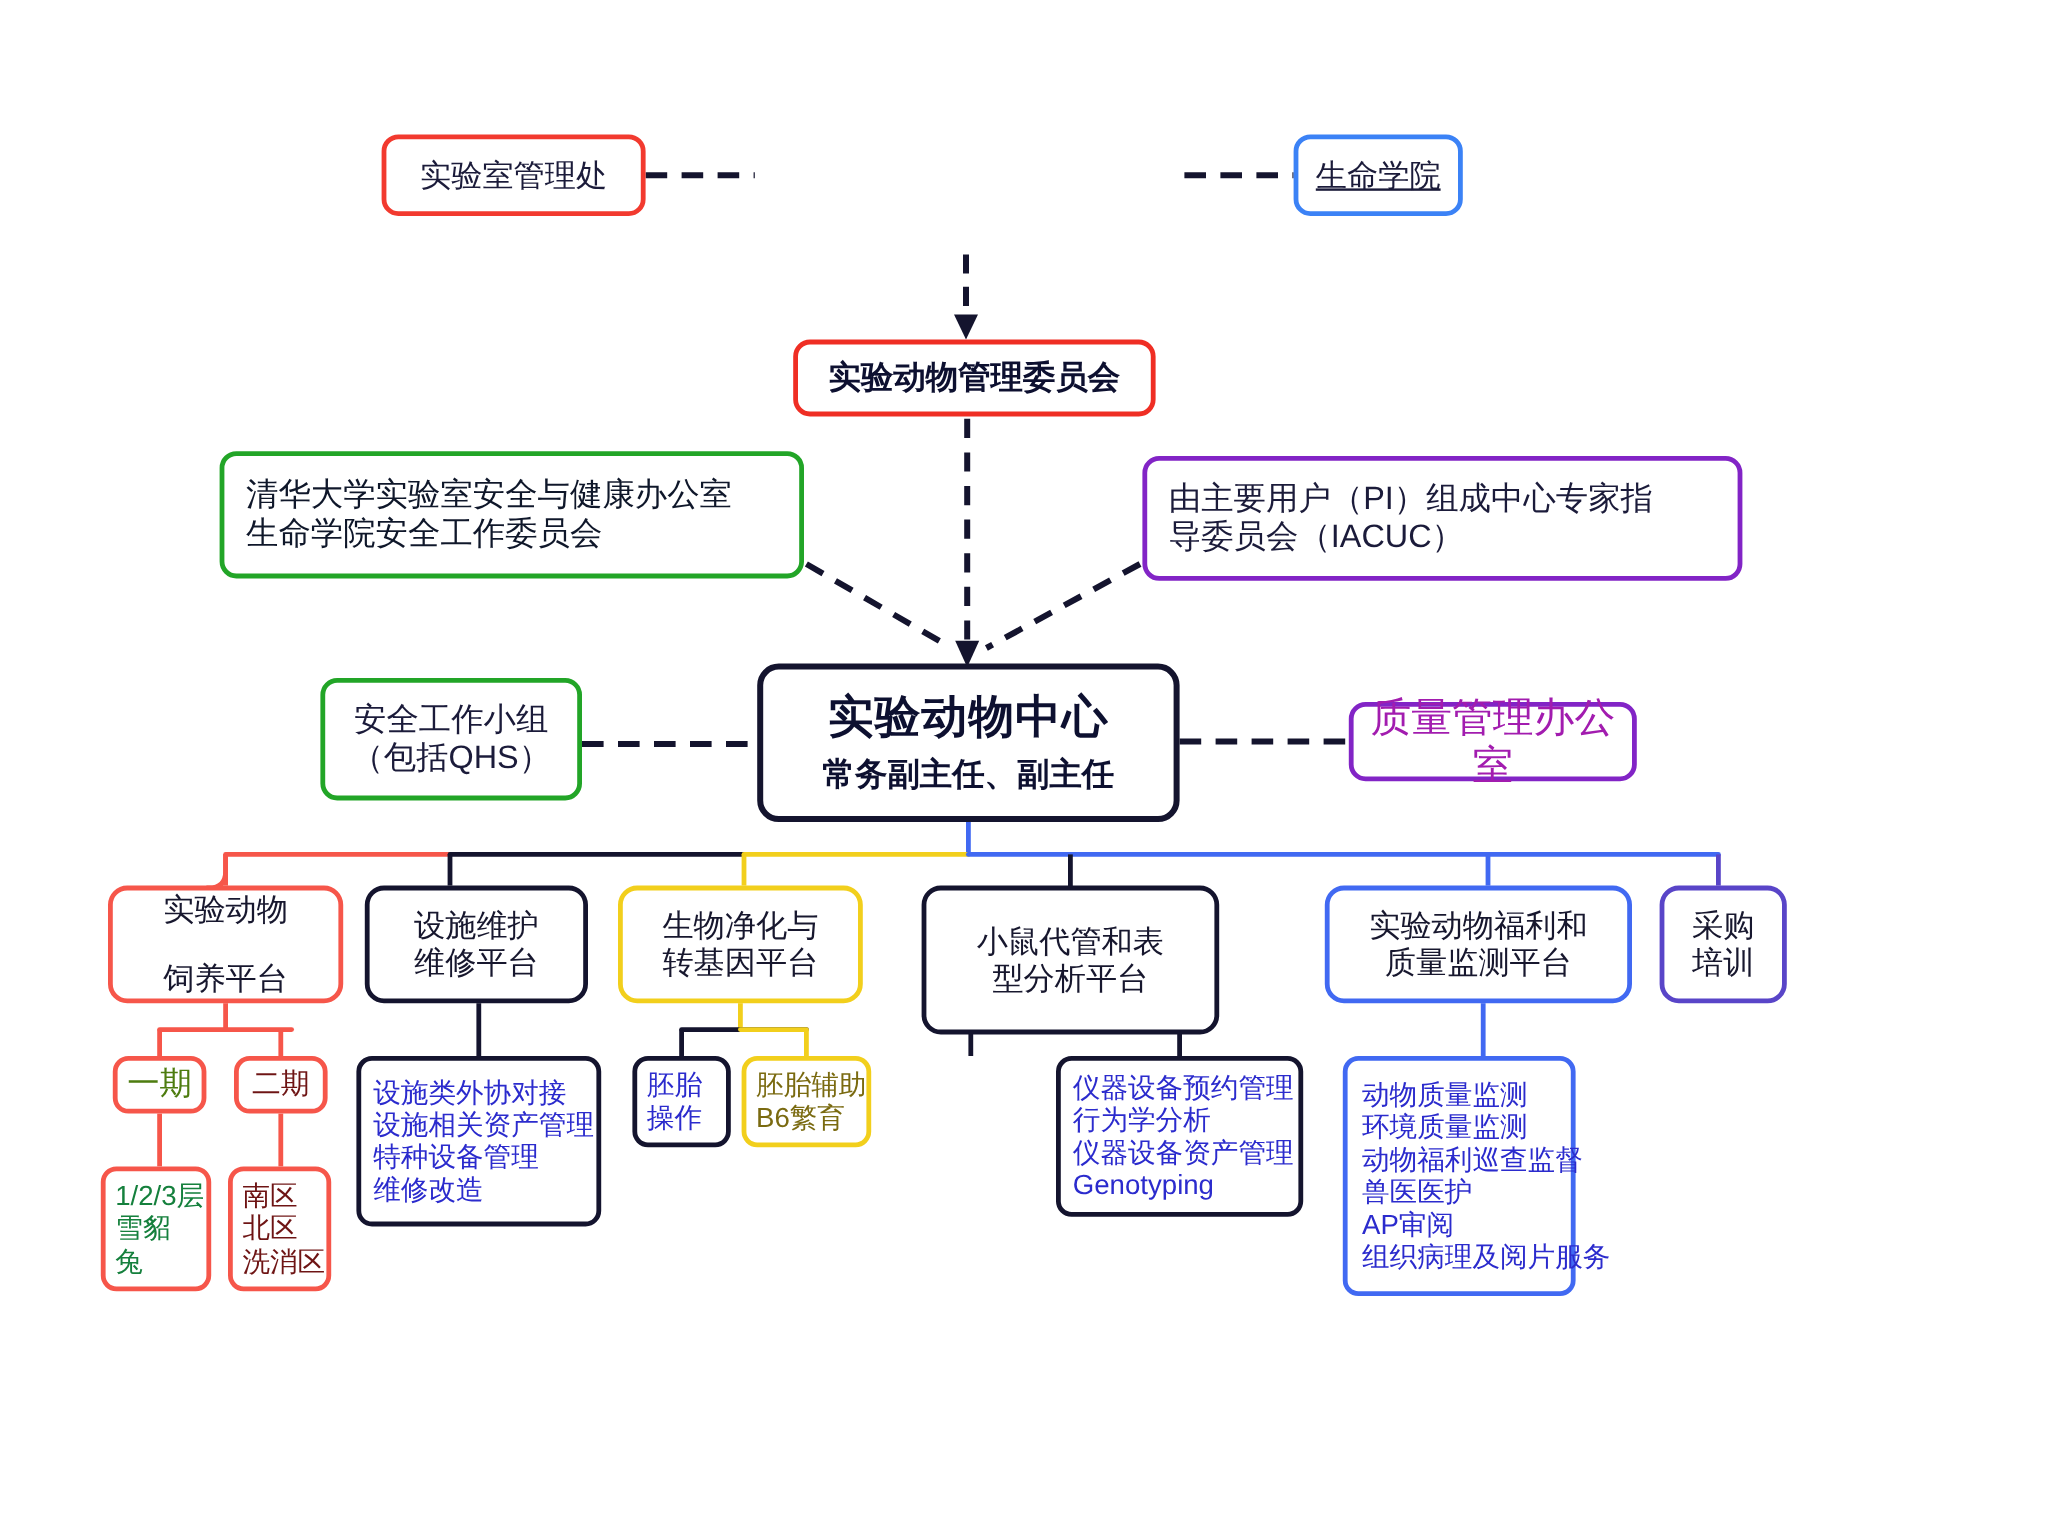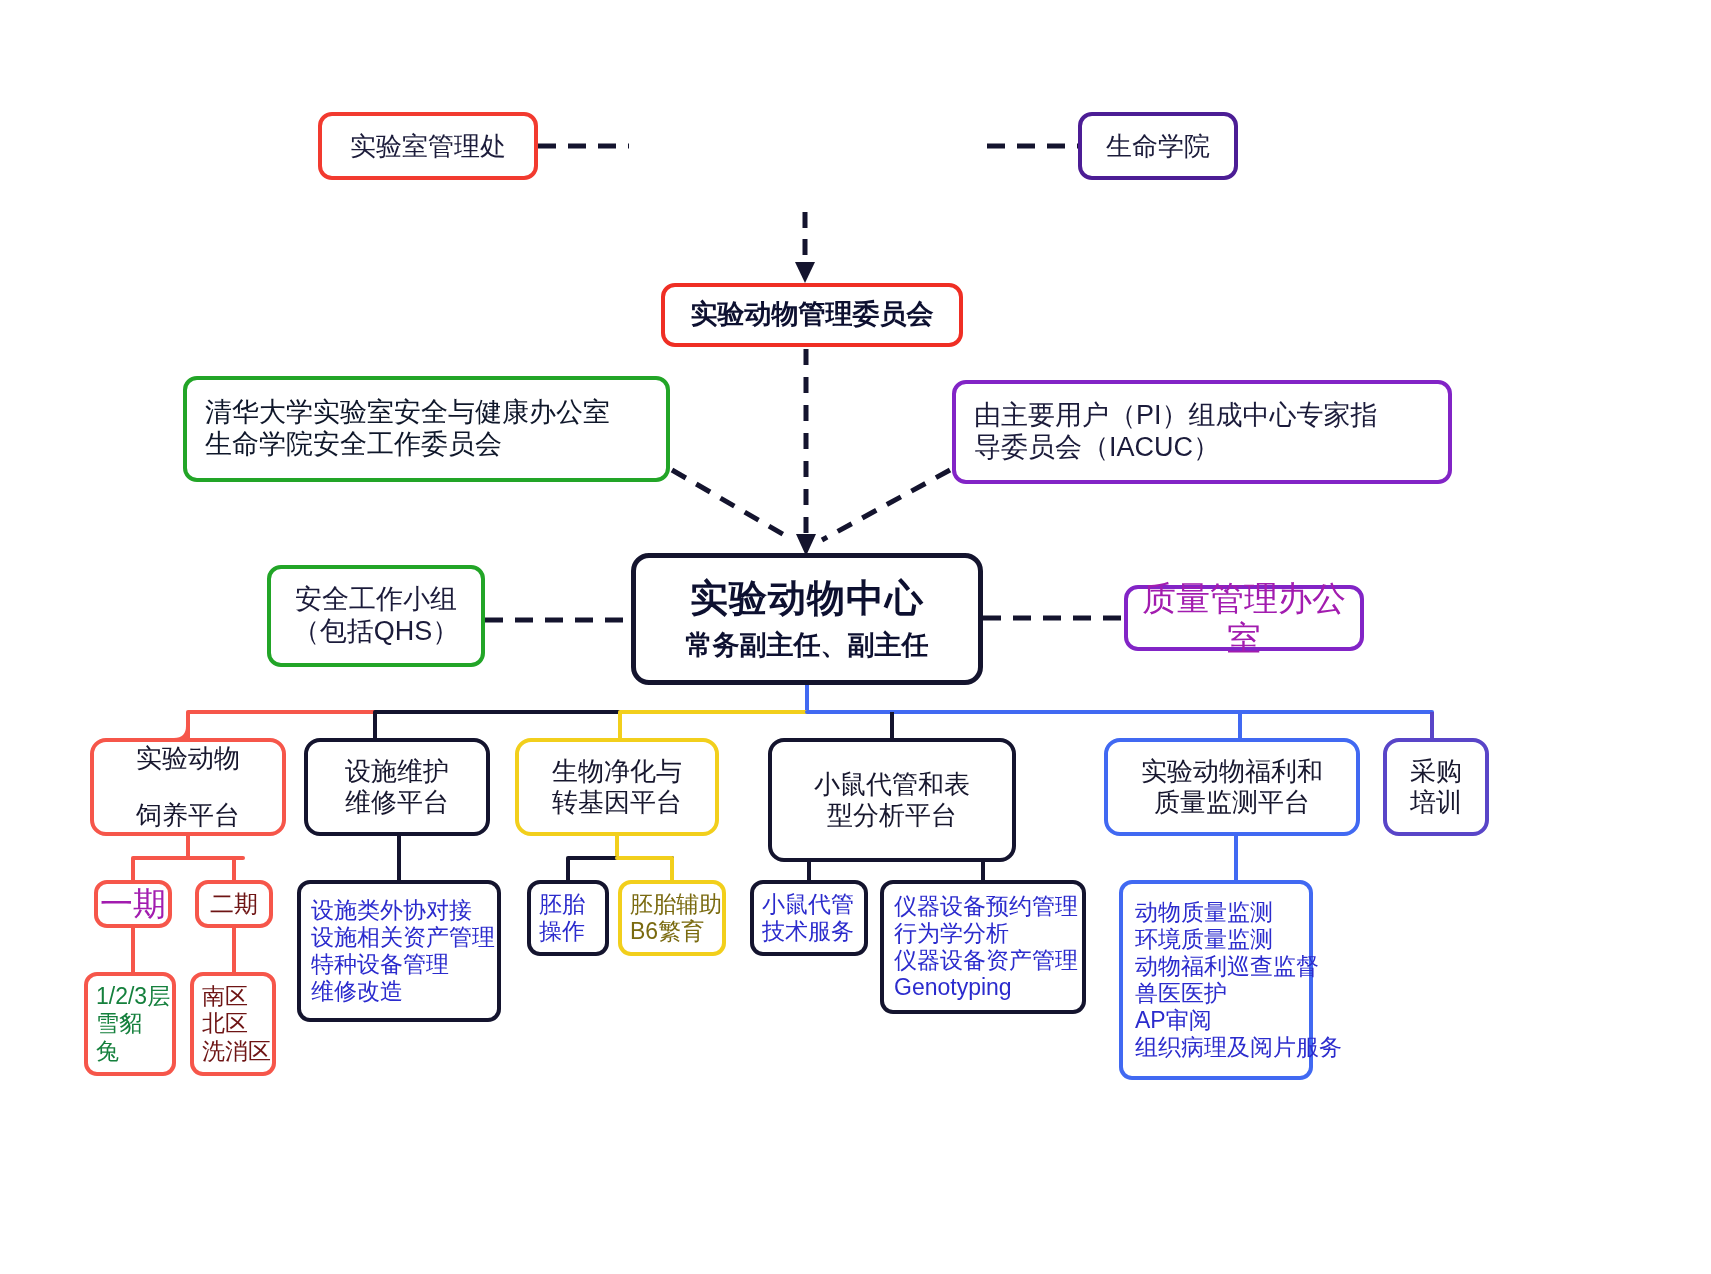--- a/index.html
+++ b/index.html
@@ -16,22 +16,22 @@
   
   .title-xl{font-weight:bold;color:#0d1030;letter-spacing:1px;}
   .sub-xl{font-weight:bold;color:#0d1030;}
 
   .n-root{left:629px;top:86px;width:358px;height:124px;border:5px solid #14142e;border-radius:18px;}
   .n-root .l1{font-size:38px;}
   .n-root .l2{font-size:28px;margin-top:8px;}
 
   .n-labmgmt{left:318px;top:112px;width:220px;height:68px;border:4px solid #f23a2f;border-radius:14px;
              font-size:26px;color:#1b1b3a;}
-  .n-college{left:1078px;top:112px;width:160px;height:68px;border:4px solid #4c1d95;border-radius:14px;
-             font-size:26px;color:#1b1b3a;}
+  .n-college{left:1078px;top:112px;width:141px;height:68px;border:4px solid #3b82f6;border-radius:14px;
+             font-size:26px;color:#1b1b3a;text-decoration:underline;}
 
   .n-iacuc-top{left:661px;top:283px;width:302px;height:64px;border:4px solid #ef2e24;border-radius:14px;
                font-size:27px;font-weight:bold;color:#0d1030;}
 
   .n-safety-office{left:183px;top:376px;width:487px;height:106px;border:4px solid #22a527;border-radius:14px;
                    padding:8px 18px;font-size:27px;color:#0f172a;}
   .n-pi{left:952px;top:380px;width:500px;height:104px;border:4px solid #8224c6;border-radius:14px;
         padding:8px 18px;font-size:27px;color:#1b1b3a;}
 
   .n-center{left:631px;top:553px;width:352px;height:132px;border:5px solid #14142e;border-radius:18px;}
@@ -47,21 +47,21 @@
   .plat{font-size:26px;color:#17172e;border-radius:16px;border-width:4px;border-style:solid;}
   .p1{left:90px;top:738px;width:196px;height:98px;border-color:#f6564a;gap:26px;}
   .p2{left:304px;top:738px;width:186px;height:98px;border-color:#14142e;}
   .p3{left:515px;top:738px;width:204px;height:98px;border-color:#f2cf1c;}
   .p4{left:768px;top:738px;width:248px;height:124px;border-color:#14142e;}
   .p5{left:1104px;top:738px;width:256px;height:98px;border-color:#4169f2;}
   .p6{left:1383px;top:738px;width:106px;height:98px;border-color:#5945c8;}
 
   
   .sub{font-size:24px;border-radius:13px;border-width:4px;border-style:solid;}
-  .s-yiqi{left:94px;top:880px;width:78px;height:48px;border-color:#f6564a;color:#a21caf;font-size:33px;}
+  .s-yiqi{left:94px;top:880px;width:78px;height:48px;border-color:#f6564a;color:#4d7c0f;font-size:27px;}
   .s-erqi{left:195px;top:880px;width:78px;height:48px;border-color:#f6564a;color:#6e1414;font-size:24px;}
   .s-leaf-a{left:84px;top:972px;width:92px;height:104px;border-color:#f6564a;color:#15803d;
             padding:6px 8px;font-size:23px;}
   .s-leaf-b{left:190px;top:972px;width:86px;height:104px;border-color:#f6564a;color:#6e1414;
             padding:6px 8px;font-size:23px;}
 
   .s-fac{left:297px;top:880px;width:204px;height:142px;border-color:#14142e;color:#2b2bcd;
          padding:7px 10px;font-size:23px;}
   .s-emb{left:527px;top:880px;width:82px;height:76px;border-color:#14142e;color:#2b2bcd;
          padding:5px 8px;font-size:23px;}
@@ -230,24 +230,20 @@
 
   <div class="node left sub s-emb">
     <span class="ln">胚胎</span>
     <span class="ln">操作</span>
   </div>
   <div class="node left sub s-b6">
     <span class="ln">胚胎辅助</span>
     <span class="ln">B6繁育</span>
   </div>
 
-  <div class="node left sub s-mouse">
-    <span class="ln">小鼠代管</span>
-    <span class="ln">技术服务</span>
-  </div>
 
   <div class="node left sub s-instr">
     <span class="ln">仪器设备预约管理</span>
     <span class="ln">行为学分析</span>
     <span class="ln">仪器设备资产管理</span>
     <span class="ln">Genotyping</span>
   </div>
 
   <div class="node left sub s-welf">
     <span class="ln">动物质量监测</span>

